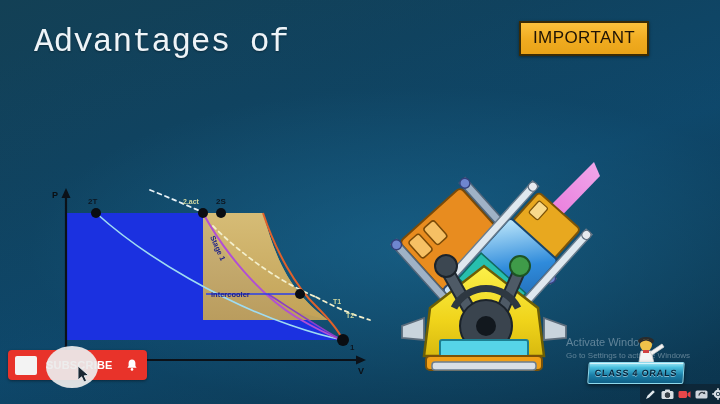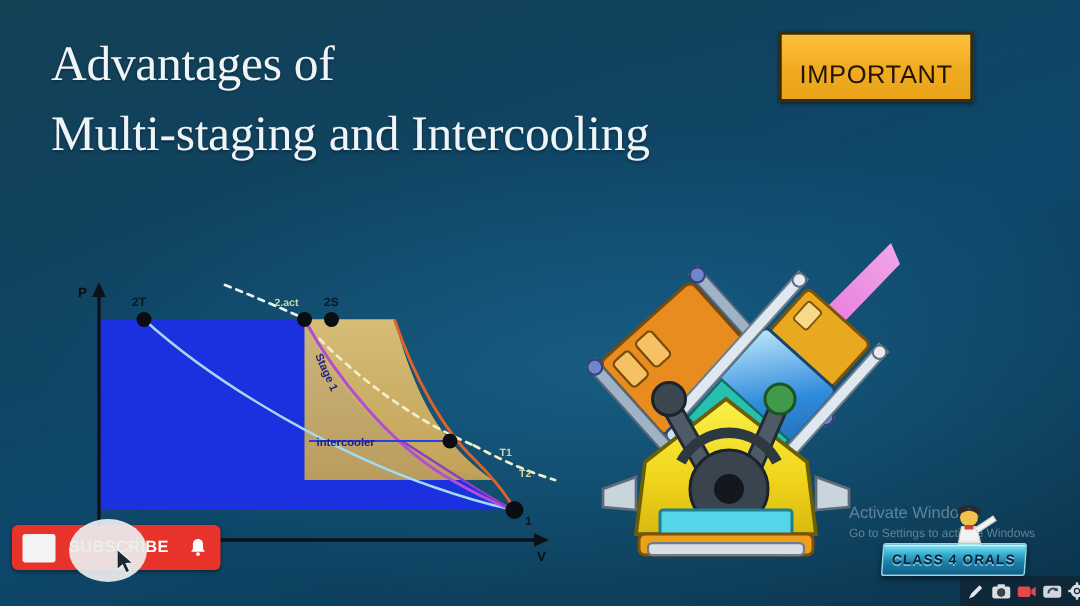--- a/index.html
+++ b/index.html
@@ -11,29 +11,29 @@
   #stage{
     position:relative;width:720px;height:404px;overflow:hidden;
     background:
       radial-gradient(ellipse 120% 90% at 58% 62%, rgba(30,110,150,0.55) 0%, rgba(16,70,102,0.25) 45%, rgba(8,46,70,0.0) 72%),
       linear-gradient(160deg,#134055 0%, #10425e 28%, #0e486c 55%, #0c3b57 78%, #0a3047 100%);
   }
   
   #title{
     position:absolute;left:34px;top:20px;width:600px;
     color:#eef4f8;font-size:33px;line-height:1.42;
-    font-family:Liberation Serif, serif;
+    font-family:Liberation Mono, monospace;
     font-weight:400;letter-spacing:-0.2px;
     text-shadow:0 1px 2px rgba(0,0,0,0.35);
   }
   #title .l{display:block;white-space:nowrap;}
   
   #important{
     position:absolute;left:519px;top:21px;
-    padding:17px 12px 6px 12px;
+    padding:5px 12px 6px 12px;
     background:linear-gradient(180deg,#fcc13c 0%, #f0ab20 55%, #e9a318 100%);
     border:2px solid #3a2b06;
     color:#201405;font-size:17px;letter-spacing:0.4px;
     font-family:"Liberation Sans", sans-serif;
     box-shadow:0 1px 3px rgba(0,0,0,0.45);
   }
   
   #chart{position:absolute;left:28px;top:182px;width:360px;height:200px;}
   #chart svg{display:block;}
   .axlabel{fill:#0b0f14;font-size:9px;font-family:"Liberation Sans",sans-serif;font-weight:bold;}
@@ -100,21 +100,20 @@
   }
   #toolbar .tb{width:14px;height:14px;display:flex;align-items:center;justify-content:center;}
 </style>
 </head>
 <body>
 
 <div id="stage">
 
   <div id="title">
     <span class="l">Advantages of</span>
-    <span class="l">Multi-staging and Intercooling</span>
   </div>
 
   <div id="important">IMPORTANT</div>
 
   <div id="chart">
     <svg width="360" height="200" viewBox="0 0 360 200">
       <defs>
         <linearGradient id="tanG" x1="0" y1="0" x2="0" y2="1">
           <stop offset="0%" stop-color="#d6bc76"></stop>
           <stop offset="100%" stop-color="#c2a257"></stop>

